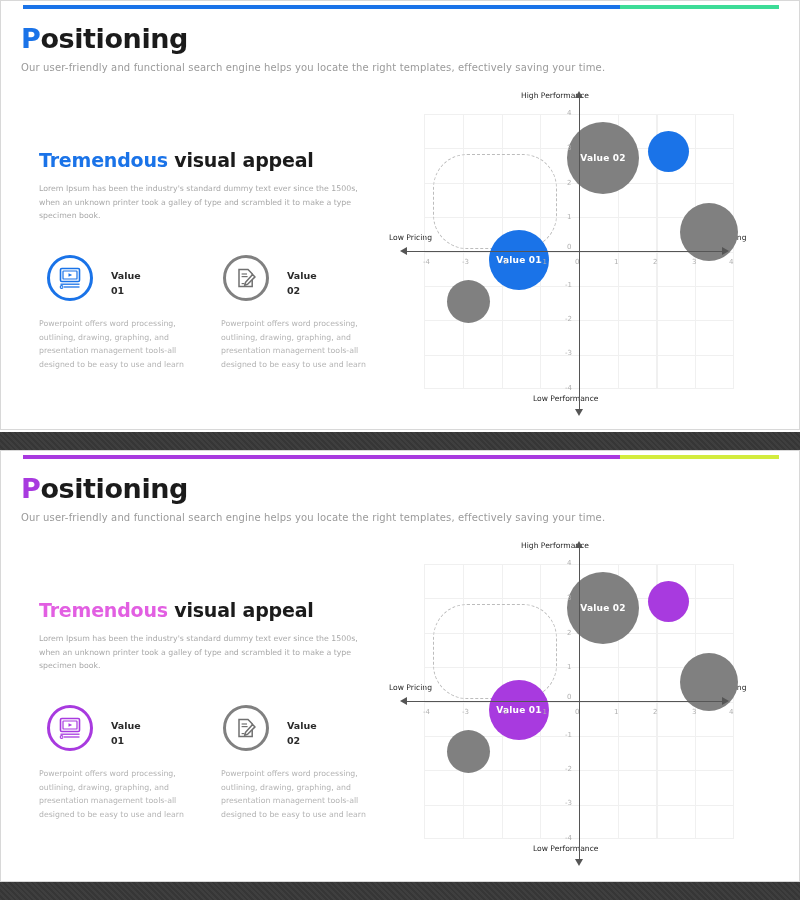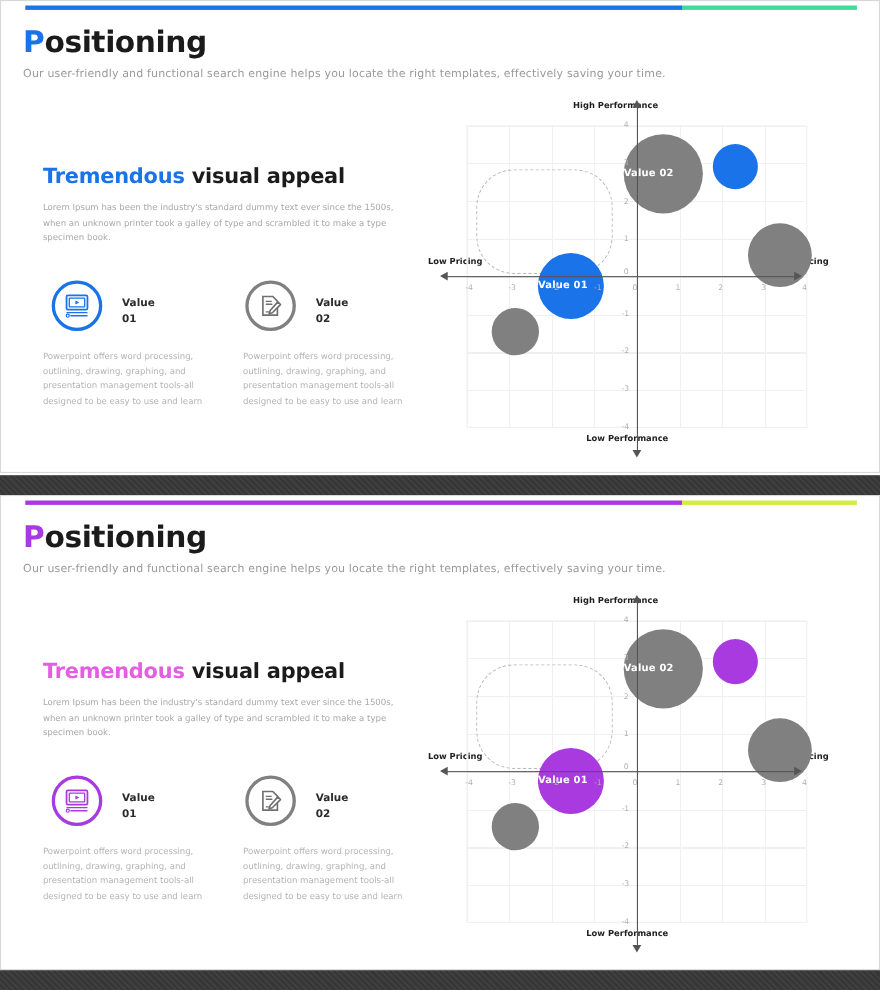--- a/index.html
+++ b/index.html
@@ -44,24 +44,24 @@
       repeating-linear-gradient(to bottom,#f0f0f0 0 1px,transparent 1px 34.4px);
     border-right:1px solid #f0f0f0;border-bottom:1px solid #f0f0f0;}
   .axis-h{position:absolute;left:25px;top:160px;width:316px;height:1px;background:#555;}
   .axis-v{position:absolute;left:198px;top:6px;width:1px;height:312px;background:#555;}
   .arrow{position:absolute;width:0;height:0;}
   .arr-left{left:19px;top:156px;border-top:4px solid transparent;border-bottom:4px solid transparent;border-right:7px solid #555;}
   .arr-right{left:341px;top:156px;border-top:4px solid transparent;border-bottom:4px solid transparent;border-left:7px solid #555;}
   .arr-up{left:194px;top:0px;border-left:4px solid transparent;border-right:4px solid transparent;border-bottom:7px solid #555;}
   .arr-down{left:194px;top:318px;border-left:4px solid transparent;border-right:4px solid transparent;border-top:7px solid #555;}
 
-  .axis-cap{position:absolute;font-size:7.6px;font-weight:700;color:#1f1f1f;white-space:nowrap;}
+  .axis-cap{position:absolute;font-size:7.6px;font-weight:400;color:#1f1f1f;white-space:nowrap;}
   .tick{position:absolute;font-size:7px;color:#b0b0b0;white-space:nowrap;}
 
-  .bubble{position:absolute;border-radius:50%;display:flex;align-items:center;}
+  .bubble{position:absolute;border-radius:50%;display:flex;align-items:center;justify-content:center;}
   .bubble span{font-size:9px;font-weight:700;color:#fff;letter-spacing:.2px;}
   .grey{background:#808080;}
 
   .region{position:absolute;border:1.6px dashed #bcbcbc;border-radius:34px;}
 </style>
 </head>
 <body>
 
 <div class="page">
 

